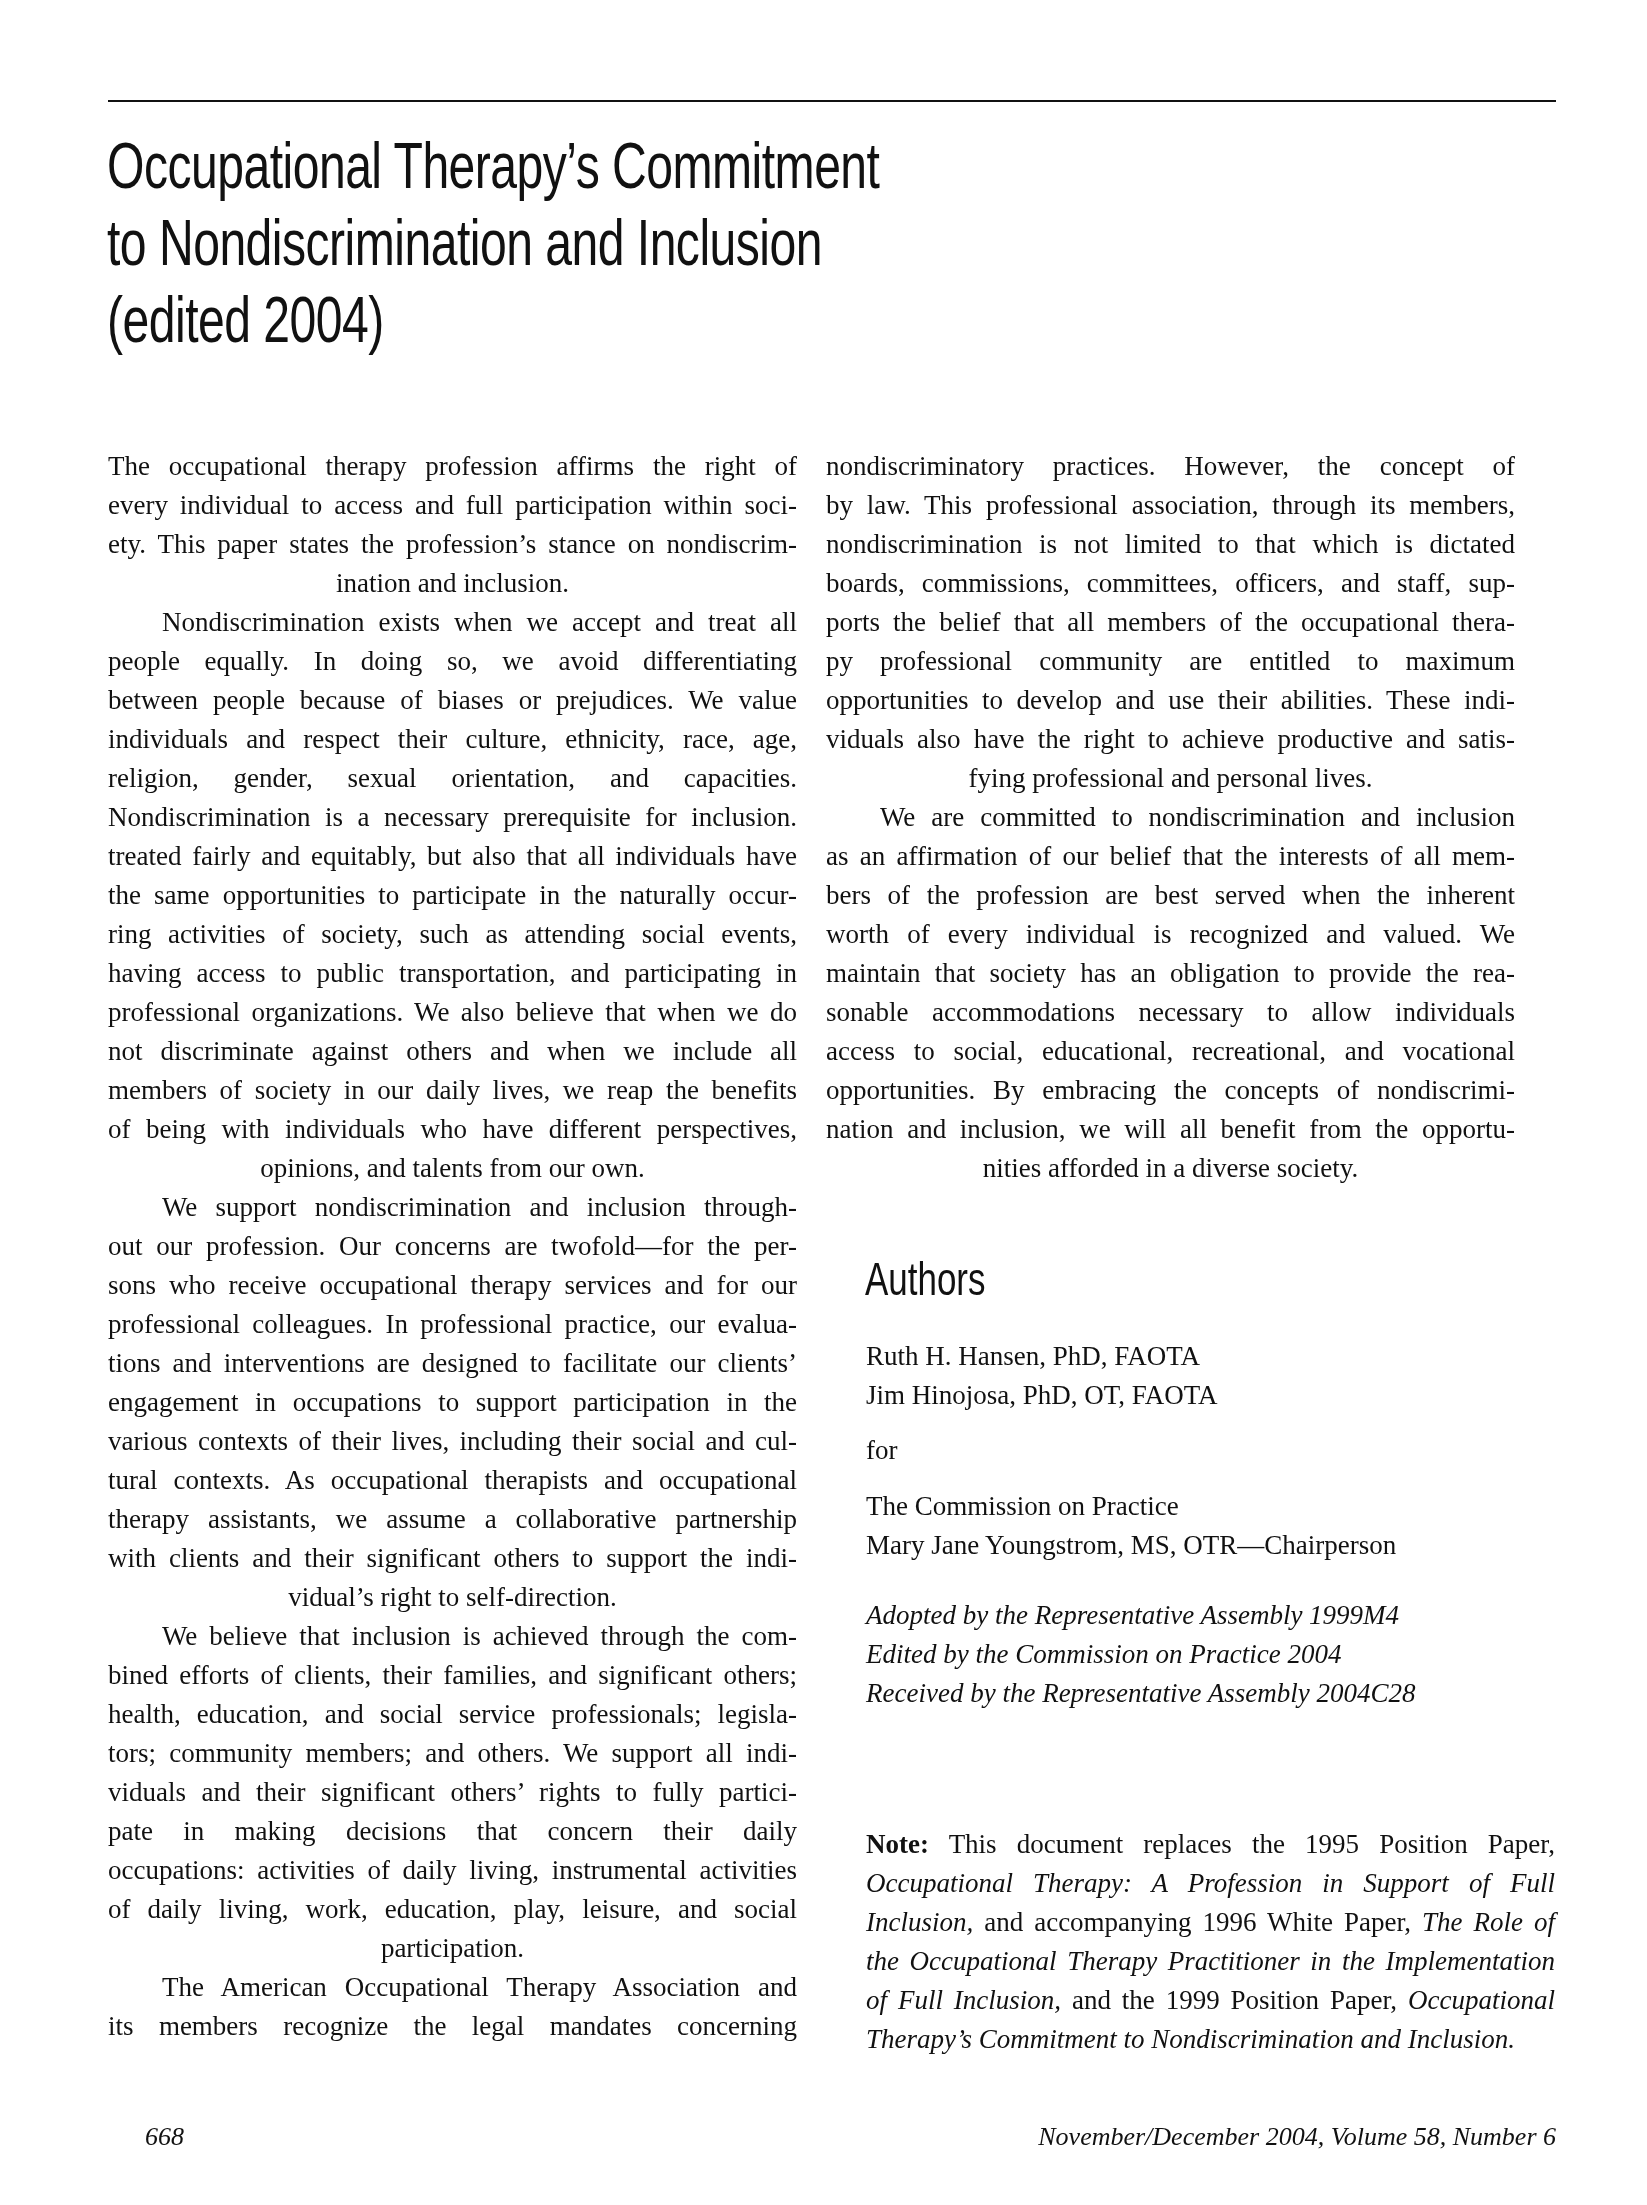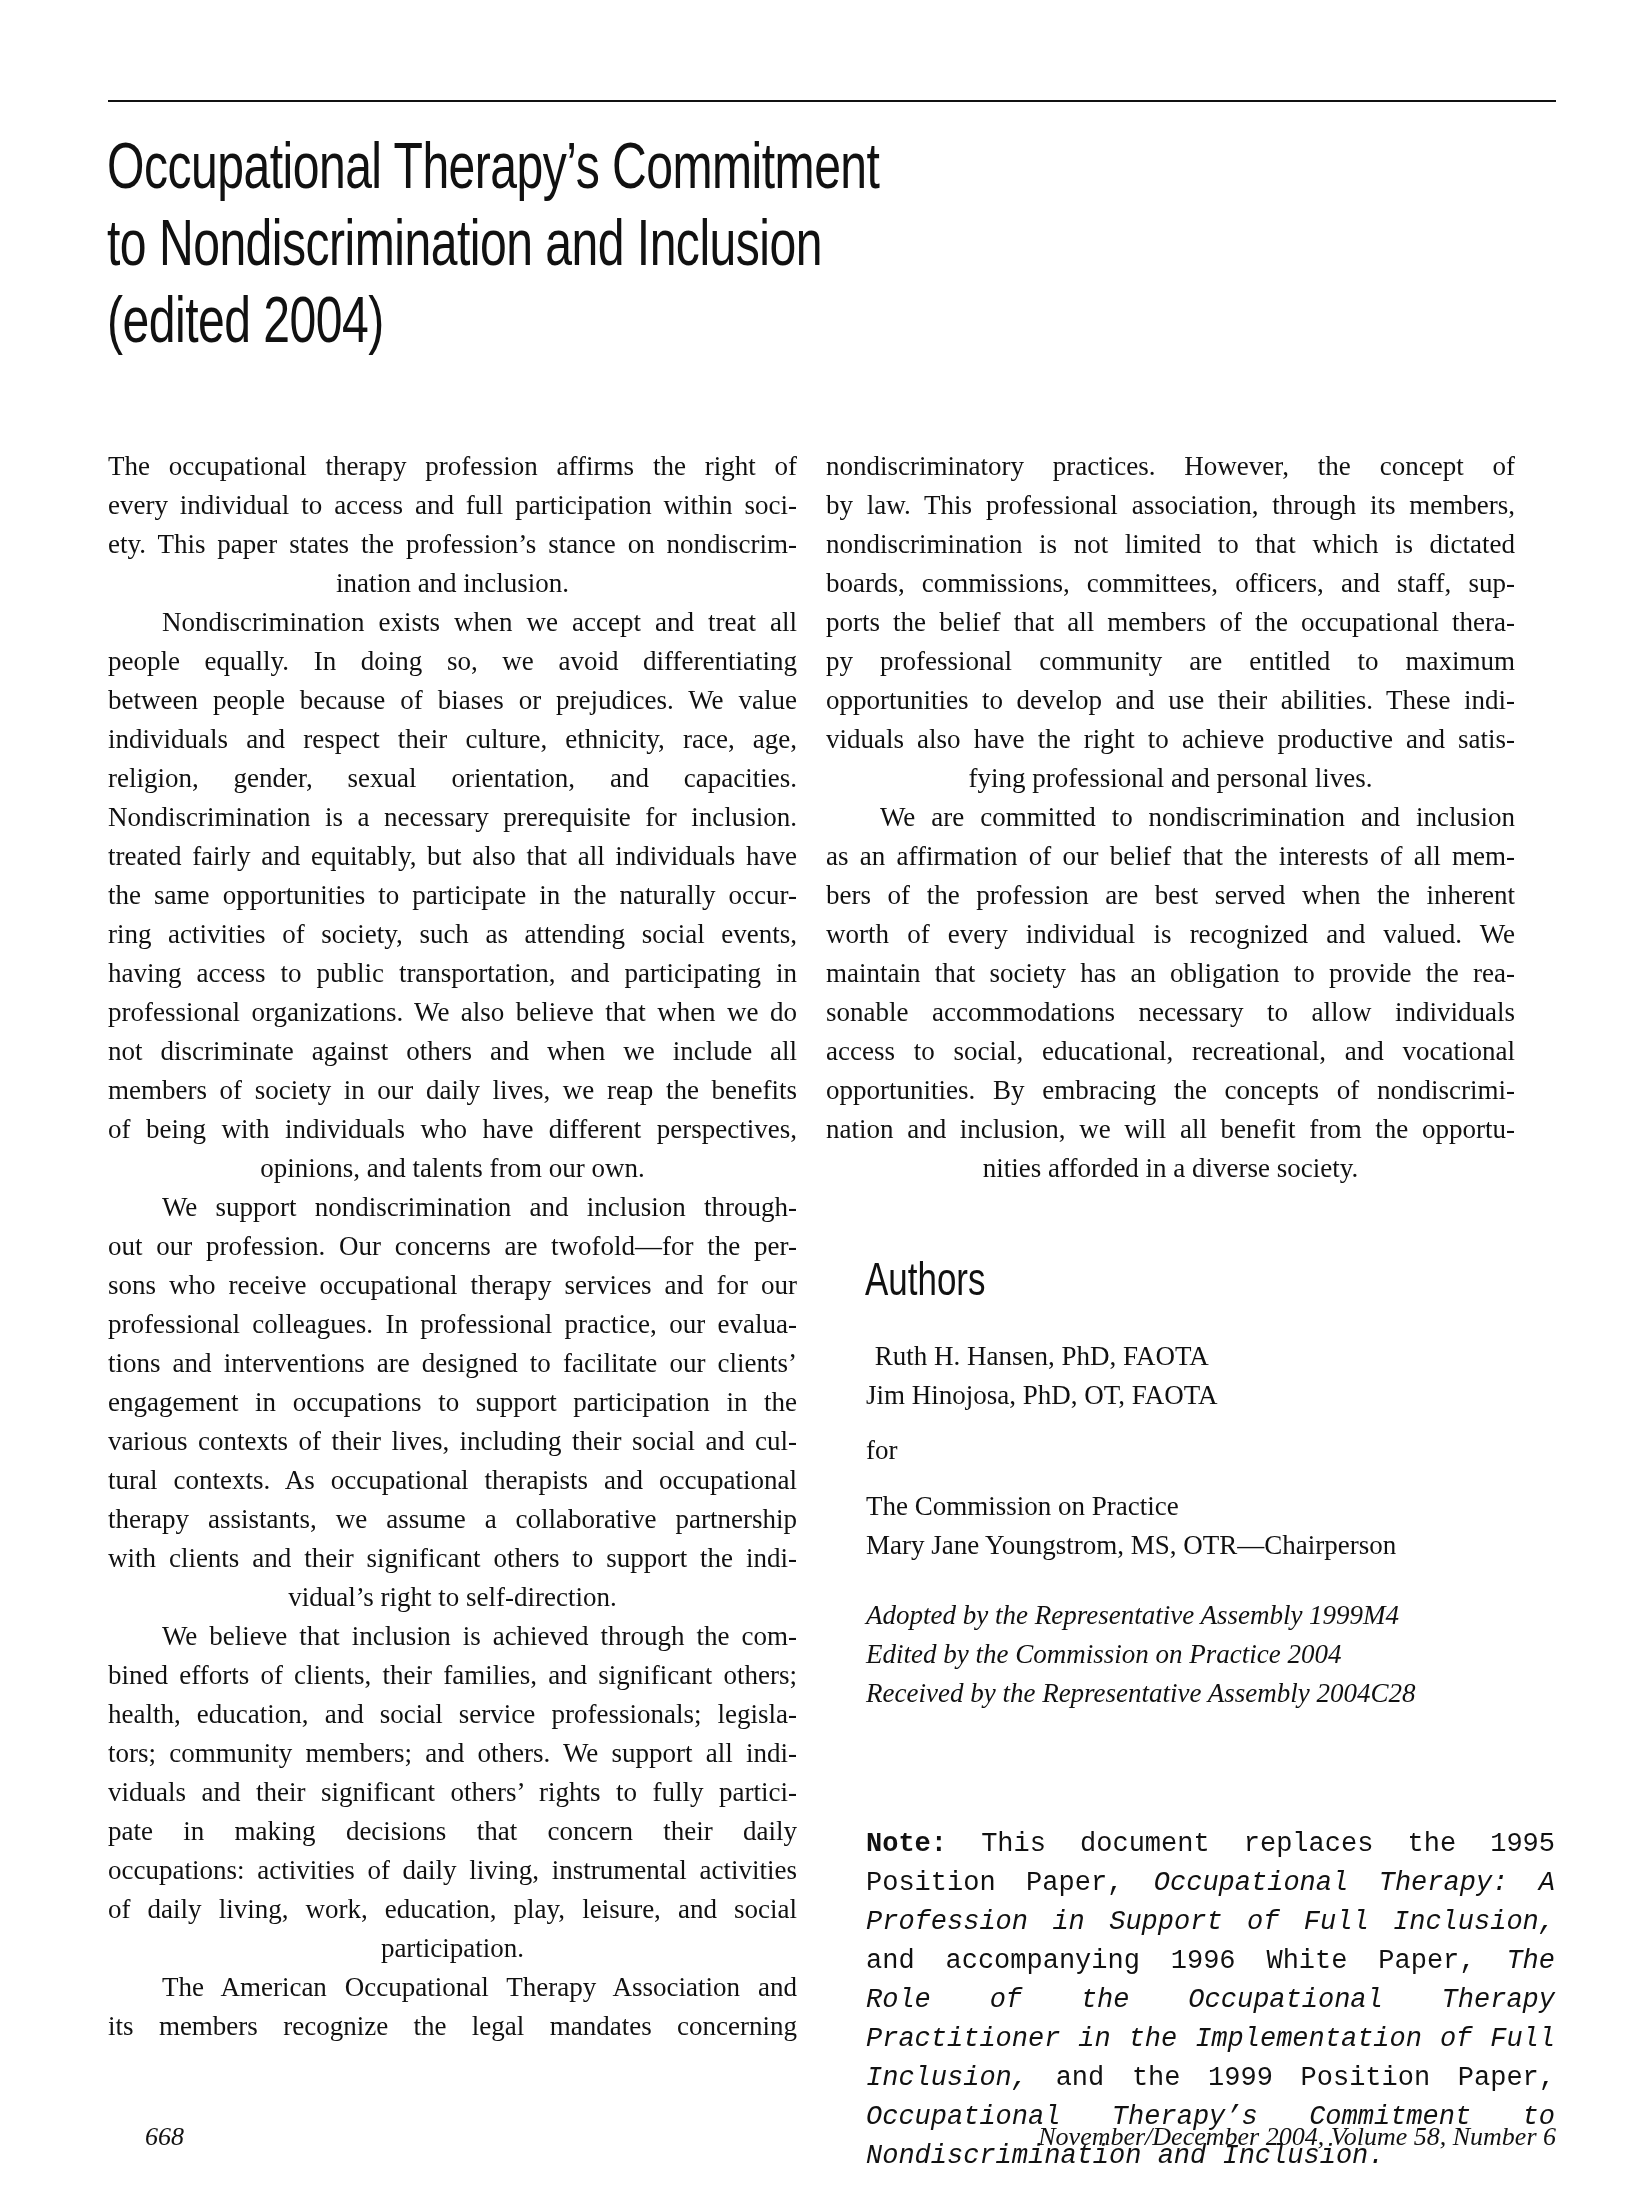--- a/index.html
+++ b/index.html
@@ -19,25 +19,25 @@
   .j { text-align: justify; text-align-last: justify; white-space: normal; }
   .last { text-align: center; }
   .indent { padding-left: 54px; }
   .heading-authors {
     position: absolute; left: 865px; top: 1252px; margin: 0;
     font-family: "Liberation Sans", sans-serif; font-weight: normal; font-size: 46px;
     transform: scaleX(0.76); transform-origin: left top;
   }
   .block { position: absolute; left: 866px; font-family: "Liberation Serif", serif; font-size: 27px; line-height: 39px; }
   .block span { display: block; white-space: nowrap; }
-  .authors-names { top: 1337px; text-align: center; }
+  .authors-names { top: 1337px; }
   .authors-for { top: 1431px; }
   .commission { top: 1487px; }
   .adoption { top: 1596px; font-style: italic; }
-  .note { position: absolute; left: 866px; top: 1825px; width: 689px; font-family: Liberation Mono, monospace; font-size: 27px; line-height: 39px; }
+  .note { position: absolute; left: 866px; top: 1825px; width: 689px; font-family: Liberation Serif, serif; font-size: 27px; line-height: 39px; }
   .note b { font-weight: bold; }
   .note i { font-style: italic; }
   .footer { position: absolute; top: 2122px; font-family: "Liberation Serif", serif; font-style: italic; font-size: 26px; margin-left: 37px; }
   .footer-left { left: 108px; }
   .footer-right { right: 92px; }
 </style>
 </head>
 <body>
 
 <div class="rule"></div>

